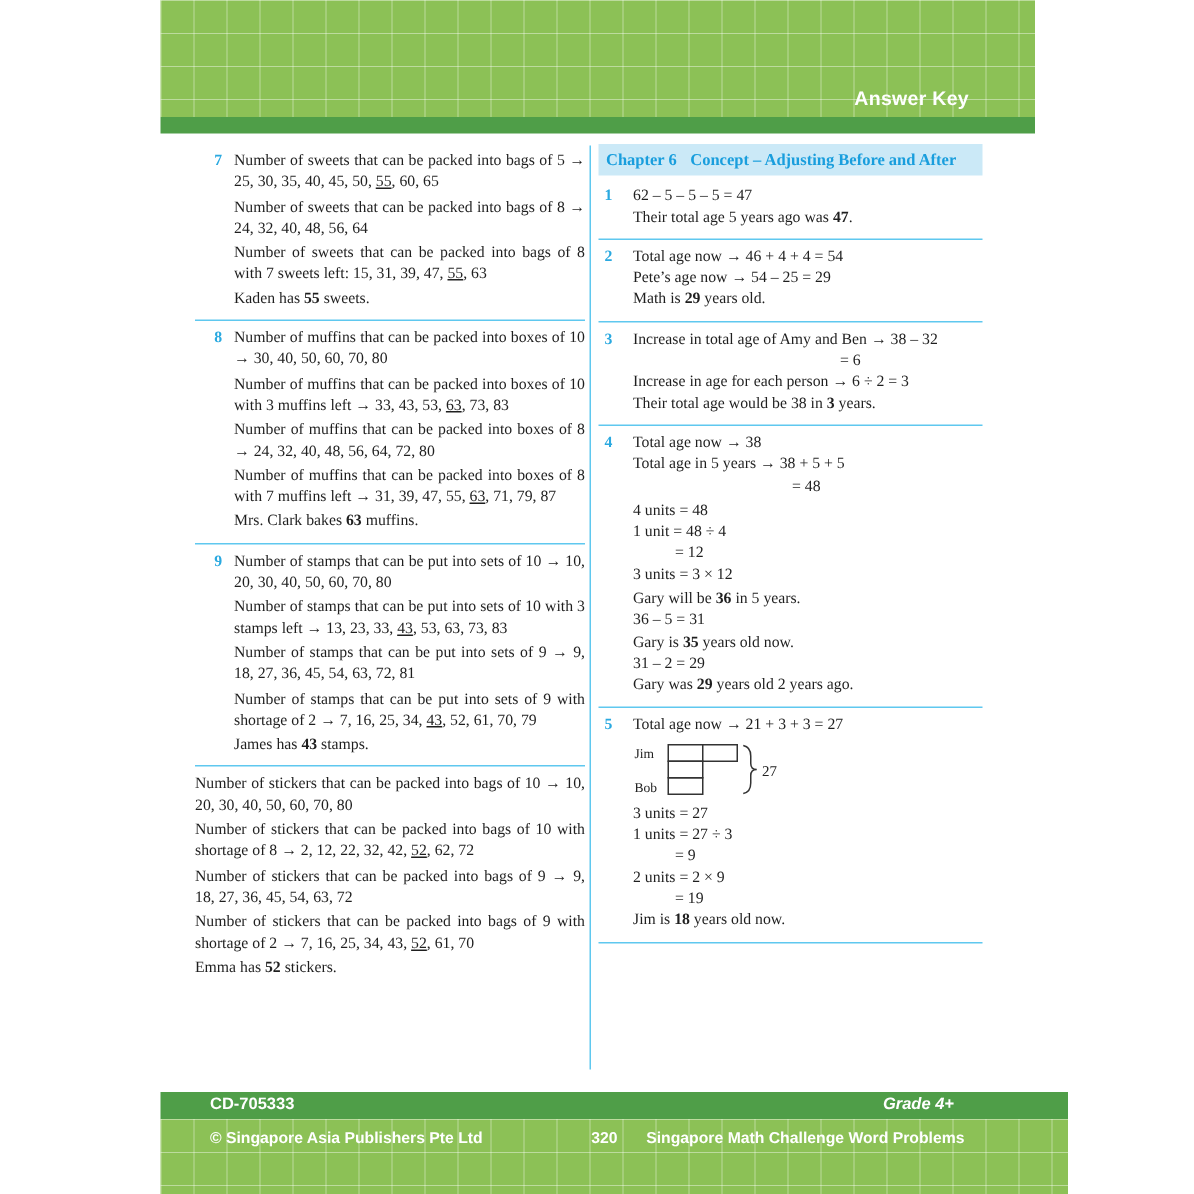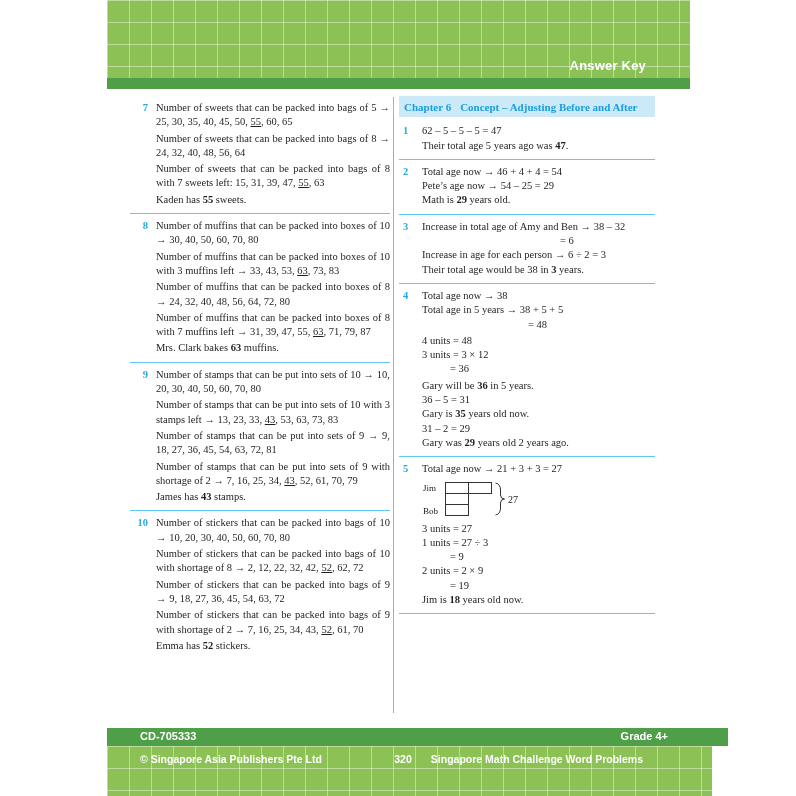--- a/index.html
+++ b/index.html
@@ -42,23 +42,23 @@
   .chapter-header{background:#cbe9f7;color:#199edd;font-weight:bold;font-size:11px;
     padding:4px 5px 3px;margin-bottom:2px;}
   .chapter-header .chapter-label{margin-right:9px;}
 
   .bar-model{display:block;margin:3px 0 2px;}
   .bm-label{font-size:9px;fill:#222;font-family:"Liberation Serif",serif;}
   .bm-total{font-size:10px;fill:#222;font-family:"Liberation Serif",serif;}
 
   
   .footer-bar{position:absolute;left:107px;top:728px;width:605px;height:18px;background:#4f9e48;
-    color:#fff;font-family:"Liberation Sans",sans-serif;font-weight:bold;font-size:11px;padding-left:16px;}
+    color:#fff;font-family:"Liberation Sans",sans-serif;font-weight:bold;font-size:11px;}
   .footer-bar .code{position:absolute;left:33px;top:2px;}
-  .footer-bar .grade{position:absolute;right:60px;top:2px;}
+  .footer-bar .grade{position:absolute;right:76px;top:2px;font-style:italic;}
   .footer-grid{left:107px;top:746px;width:605px;height:50px;}
   .footer-row{position:relative;padding-top:22px;color:#fff;
     font-family:"Liberation Sans",sans-serif;font-weight:bold;font-size:10.5px;height:14px;}
   .footer-row .publisher{position:absolute;left:33px;top:7px;}
   .footer-row .pageno{position:absolute;left:296px;top:7px;transform:translateX(-50%);}
   .footer-row .booktitle{position:absolute;right:69px;top:7px;}
 </style>
 </head>
 <body>
 
@@ -122,21 +122,20 @@
             </div>
             <div class="block">
               <div class="line"><span>Number of stamps that can be put into sets of 9 with shortage of 2 → 7, 16, 25, 34, </span><span class="seg-underline">43</span><span>, 52, 61, 70, 79</span></div>
             </div>
             <div class="block">
               <div class="line"><span>James has </span><span class="seg-bold">43</span><span> stamps.</span></div>
             </div>
           </div>
         </div>
         <div class="problem">
-          <div class="pnum">10</div>
           <div class="pbody">
             <div class="block">
               <div class="line"><span>Number of stickers that can be packed into bags of 10 → 10, 20, 30, 40, 50, 60, 70, 80</span></div>
             </div>
             <div class="block">
               <div class="line"><span>Number of stickers that can be packed into bags of 10 with shortage of 8 → 2, 12, 22, 32, 42, </span><span class="seg-underline">52</span><span>, 62, 72</span></div>
             </div>
             <div class="block">
               <div class="line"><span>Number of stickers that can be packed into bags of 9 → 9, 18, 27, 36, 45, 54, 63, 72</span></div>
             </div>
@@ -191,22 +190,23 @@
         <div class="problem">
           <div class="pnum">4</div>
           <div class="pbody">
             <div class="block">
               <div class="line"><span>Total age now → 38</span></div>
               <div class="line"><span>Total age in 5 years → 38 + 5 + 5</span></div>
               <div class="line ind2"><span>= 48</span></div>
             </div>
             <div class="block">
               <div class="line"><span>4 units = 48</span></div>
+              <div class="line"><span>1 unit = 48 ÷ 4</span></div>
+              <div class="line ind1"><span>= 12</span></div>
               <div class="line"><span>3 units = 3 × 12</span></div>
-              <div class="line ind1"><span>= 36</span></div>
             </div>
             <div class="block">
               <div class="line"><span>Gary will be </span><span class="seg-bold">36</span><span> in 5 years.</span></div>
               <div class="line"><span>36 – 5 = 31</span></div>
               <div class="line"><span>Gary is </span><span class="seg-bold">35</span><span> years old now.</span></div>
               <div class="line"><span>31 – 2 = 29</span></div>
               <div class="line"><span>Gary was </span><span class="seg-bold">29</span><span> years old 2 years ago.</span></div>
             </div>
           </div>
         </div>

